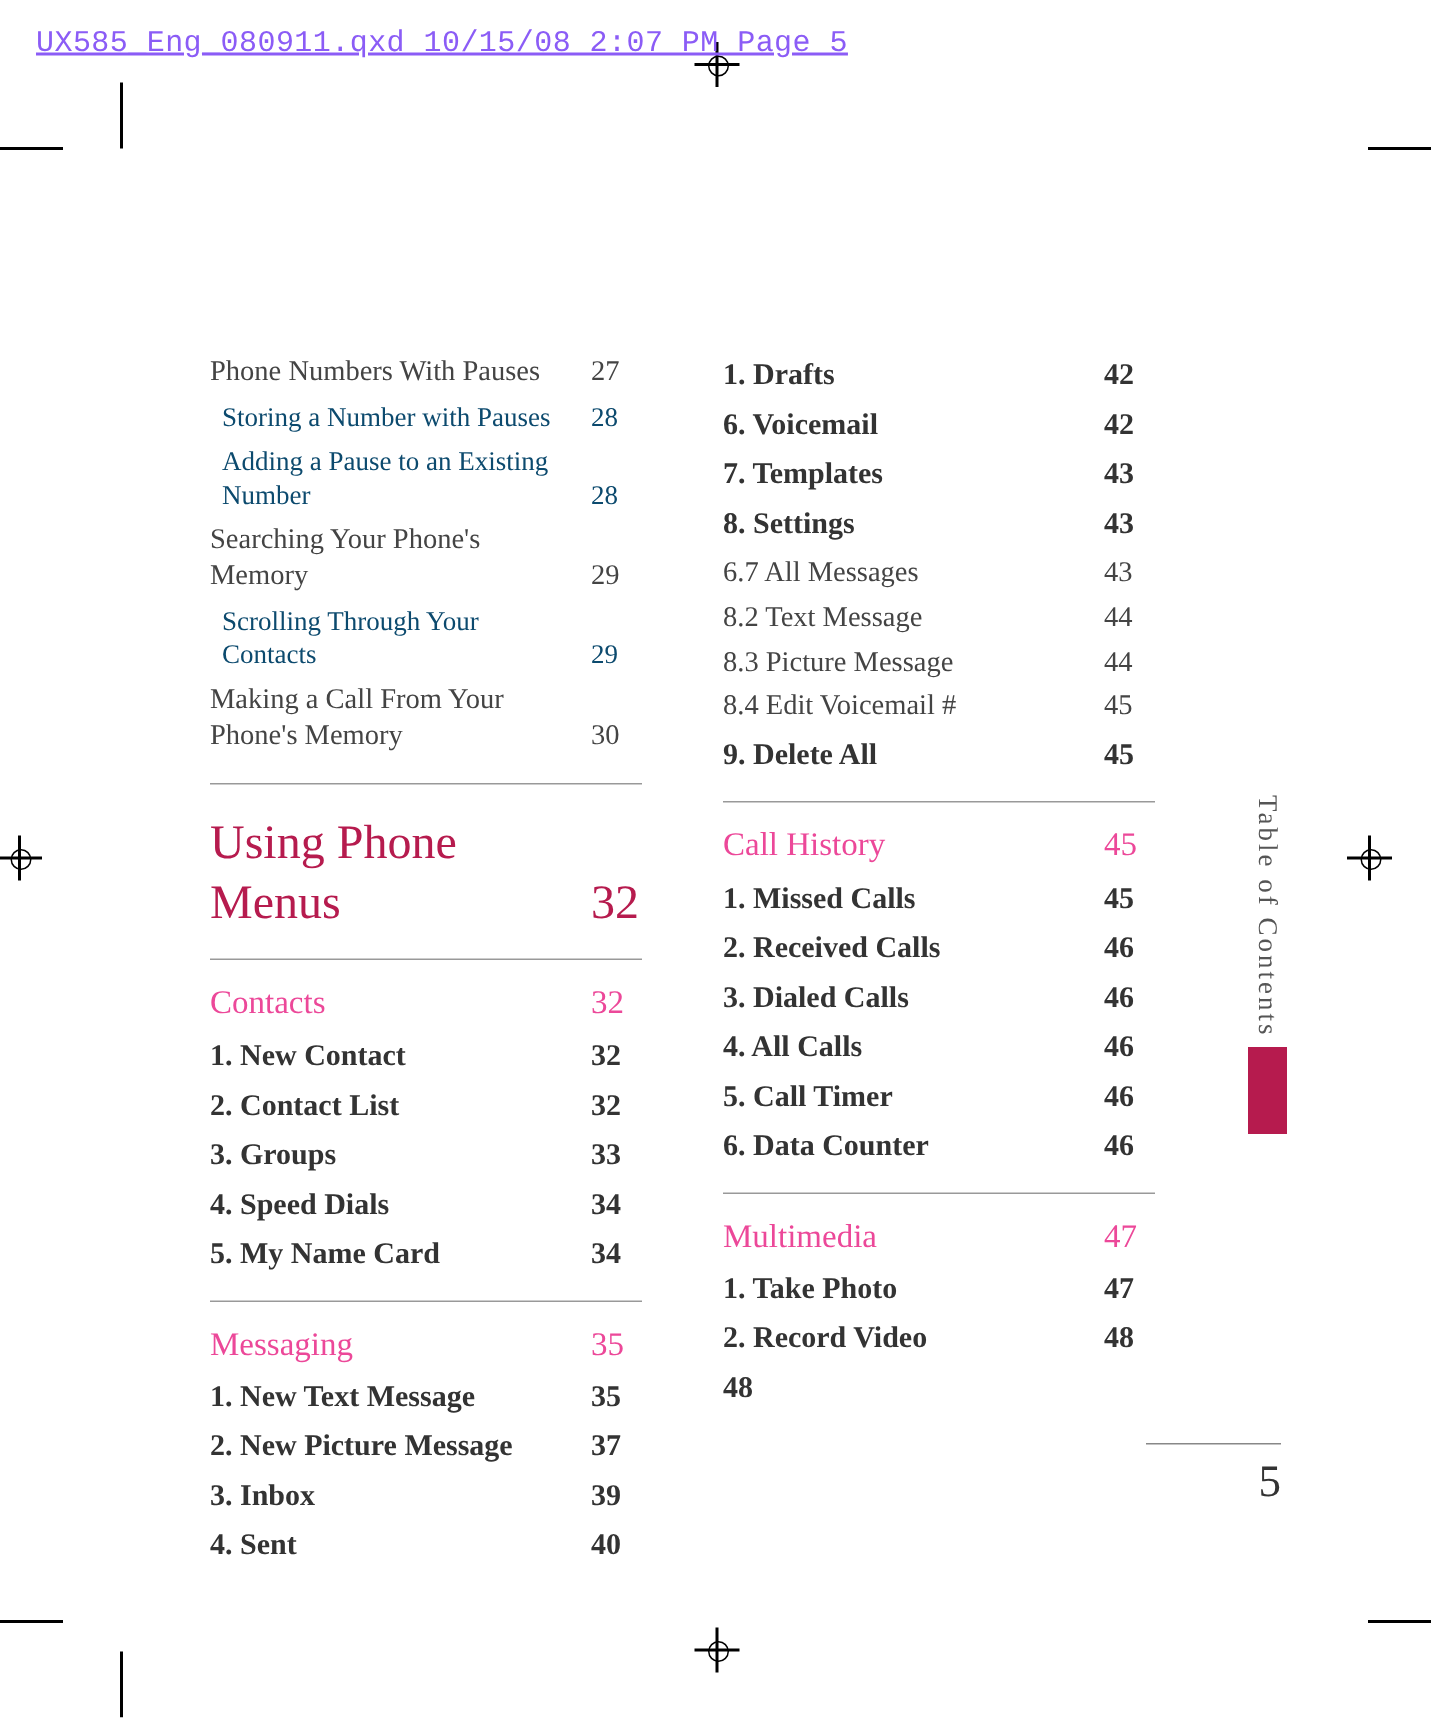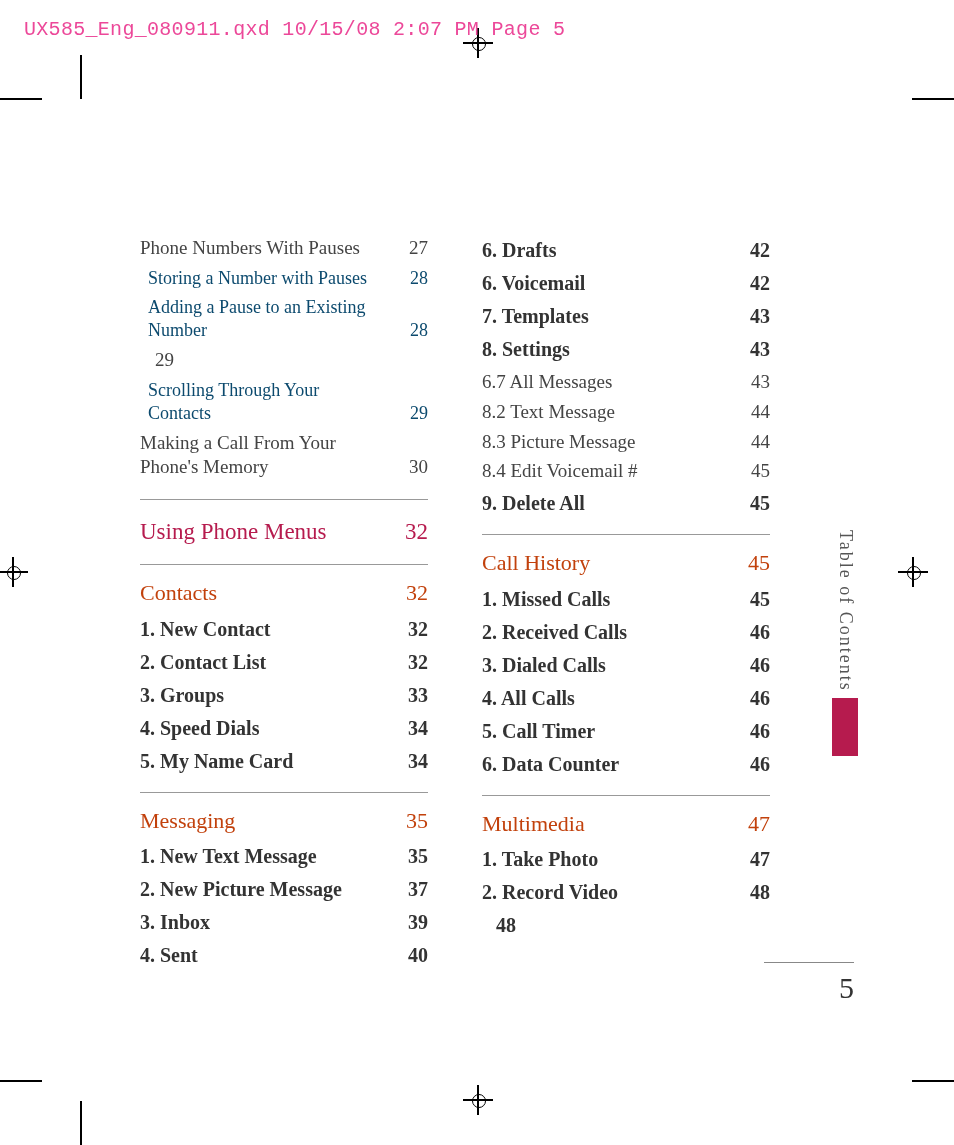--- a/index.html
+++ b/index.html
@@ -15,31 +15,31 @@
   .reg-right{left:898px;top:557px;}
   .reg-bottom{left:463px;top:1085px;}
   .crop{position:absolute;background:#000;}
   .crop-l1{left:0;top:98px;width:42px;height:2px;}
   .crop-l2{left:80px;top:55px;width:2px;height:44px;}
   .crop-r1{right:0;top:98px;width:42px;height:2px;}
   .crop-bl1{left:0;top:1080px;width:42px;height:2px;}
   .crop-bl2{left:80px;bottom:0;width:2px;height:44px;}
   .crop-br1{right:0;top:1080px;width:42px;height:2px;}
   
-  .slug{position:absolute;left:24px;top:18px;font-family:'Courier New',monospace;font-size:20px;letter-spacing:.3px;color:#ec4899;}
+  .slug{position:absolute;left:24px;top:18px;font-family:'Courier New',monospace;font-size:20px;letter-spacing:.3px;color:#8b5cf6;text-decoration:underline;}
   
   .cols{position:absolute;left:140px;top:230px;width:630px;display:flex;gap:54px;}
   .col{flex:1;}
   .row{display:flex;justify-content:space-between;align-items:flex-end;line-height:1.25;}
   .l0{font-size:19px;color:#444;margin:6px 0;}
   .l1{font-size:18px;color:#0c4a6e;margin:7px 0 7px 8px;}
   .l2{font-size:20px;font-weight:600;color:#333;margin:8px 0;}
-  .sec{font-size:22px;color:#c2410c;margin:18px 0 10px 0;border-top:1px solid #999;padding-top:14px;}
-  .big{font-size:23px;color:#b61b4e;border-top:1px solid #999;border-bottom:none;padding-top:18px;margin:20px 0 8px 0;}
-  .num{min-width:34px;text-align:right;}
+  .sec{font-size:22px;color:#ec4899;margin:18px 0 10px 0;border-top:1px solid #999;padding-top:14px;}
+  .big{font-size:32px;color:#b61b4e;border-top:1px solid #999;border-bottom:none;padding-top:18px;margin:20px 0 8px 0;}
+  .num{min-width:34px;text-align:left;}
   .row .t{flex:1;padding-right:8px;}
   
   .tab{position:absolute;right:96px;top:530px;display:flex;flex-direction:column;align-items:center;}
   .tab-label{writing-mode:vertical-rl;font-size:18px;letter-spacing:2px;color:#555;font-family:Georgia,serif;}
   .tab-bar{width:26px;height:58px;background:#b61b4e;margin-top:6px;}
   
   .pagenum{position:absolute;right:100px;top:962px;font-size:30px;color:#333;border-top:1px solid #888;padding-top:8px;width:90px;text-align:right;}
 </style>
 </head>
 <body>
@@ -74,20 +74,21 @@
         </div>
         <div class="row l1">
           <span class="t">Storing a Number with Pauses</span>
           <span class="num">28</span>
         </div>
         <div class="row l1">
           <span class="t">Adding a Pause to an Existing Number</span>
           <span class="num">28</span>
         </div>
         <div class="row l0">
+          <span class="t">Searching Your Phone's Memory</span>
           <span class="num">29</span>
         </div>
         <div class="row l1">
           <span class="t">Scrolling Through Your Contacts</span>
           <span class="num">29</span>
         </div>
         <div class="row l0">
           <span class="t">Making a Call From Your Phone's Memory</span>
           <span class="num">30</span>
         </div>
@@ -135,21 +136,21 @@
           <span class="t">3. Inbox</span>
           <span class="num">39</span>
         </div>
         <div class="row l2">
           <span class="t">4. Sent</span>
           <span class="num">40</span>
         </div>
       </div>
     <div class="col" id="col-right">
         <div class="row l2">
-          <span class="t">6. Drafts</span>
+          <span class="t">1. Drafts</span>
           <span class="num">42</span>
         </div>
         <div class="row l2">
           <span class="t">6. Voicemail</span>
           <span class="num">42</span>
         </div>
         <div class="row l2">
           <span class="t">7. Templates</span>
           <span class="num">43</span>
         </div>

